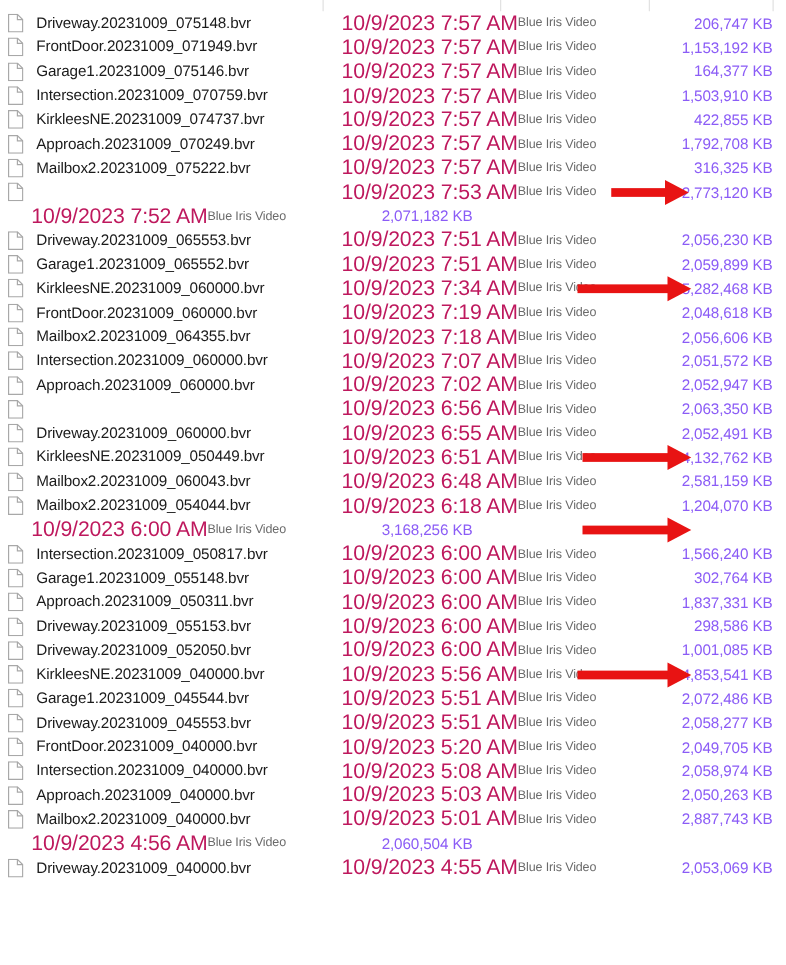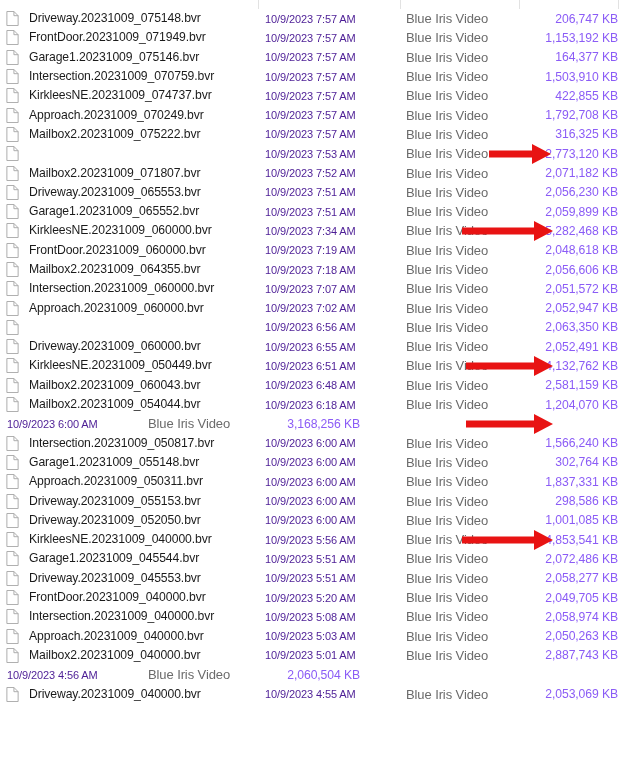--- a/index.html
+++ b/index.html
@@ -52,29 +52,30 @@
     margin-right: 10px;
     display: block;
   }
   .name-text {
     font-size: 12.2px;
     color: #1b1b1b;
     letter-spacing: -0.1px;
   }
   .cell-date {
     width: 142px;
-    font-size: 11px;
-    color: #4c1d95;
+    font-size: 17px;
+    color: #be185d;
     padding-left: 7px;
     box-sizing: border-box;
     letter-spacing: -0.1px;
+    margin-left: 18px;
   }
   .cell-type {
     width: 119px;
-    font-size: 13px;
+    font-size: 10px;
     color: #6b6b6b;
     padding-left: 6px;
     box-sizing: border-box;
     letter-spacing: -0.1px;
   }
   .cell-size {
     width: 110px;
     font-size: 12.2px;
     color: #8b5cf6;
     text-align: right;
@@ -214,27 +215,20 @@
         </div>
         <div class="cell-date">10/9/2023 7:53 AM</div>
         <div class="cell-type">Blue Iris Video</div>
         <div class="cell-size">2,773,120 KB</div>
         <div class="arrow" style="left: 489px; width: 62px; top: 0px; height: 19.3px;">
           <div class="arrow-shaft" style="width: 44px;"></div>
           <div class="arrow-head"></div>
         </div>
       </div>
       <div class="row">
-        <div class="cell-name">
-          <svg class="file-icon" viewBox="0 0 13 16">
-            <path d="M0.5 0.5 H8 L12.5 5 V15.5 H0.5 Z" fill="#ffffff" stroke="#a8a8a8" stroke-width="1"></path>
-            <path d="M8 0.5 V5 H12.5" fill="none" stroke="#a8a8a8" stroke-width="1"></path>
-          </svg>
-          <span class="name-text">Mailbox2.20231009_071807.bvr</span>
-        </div>
         <div class="cell-date">10/9/2023 7:52 AM</div>
         <div class="cell-type">Blue Iris Video</div>
         <div class="cell-size">2,071,182 KB</div>
       </div>
       <div class="row">
         <div class="cell-name">
           <svg class="file-icon" viewBox="0 0 13 16">
             <path d="M0.5 0.5 H8 L12.5 5 V15.5 H0.5 Z" fill="#ffffff" stroke="#a8a8a8" stroke-width="1"></path>
             <path d="M8 0.5 V5 H12.5" fill="none" stroke="#a8a8a8" stroke-width="1"></path>
           </svg>

